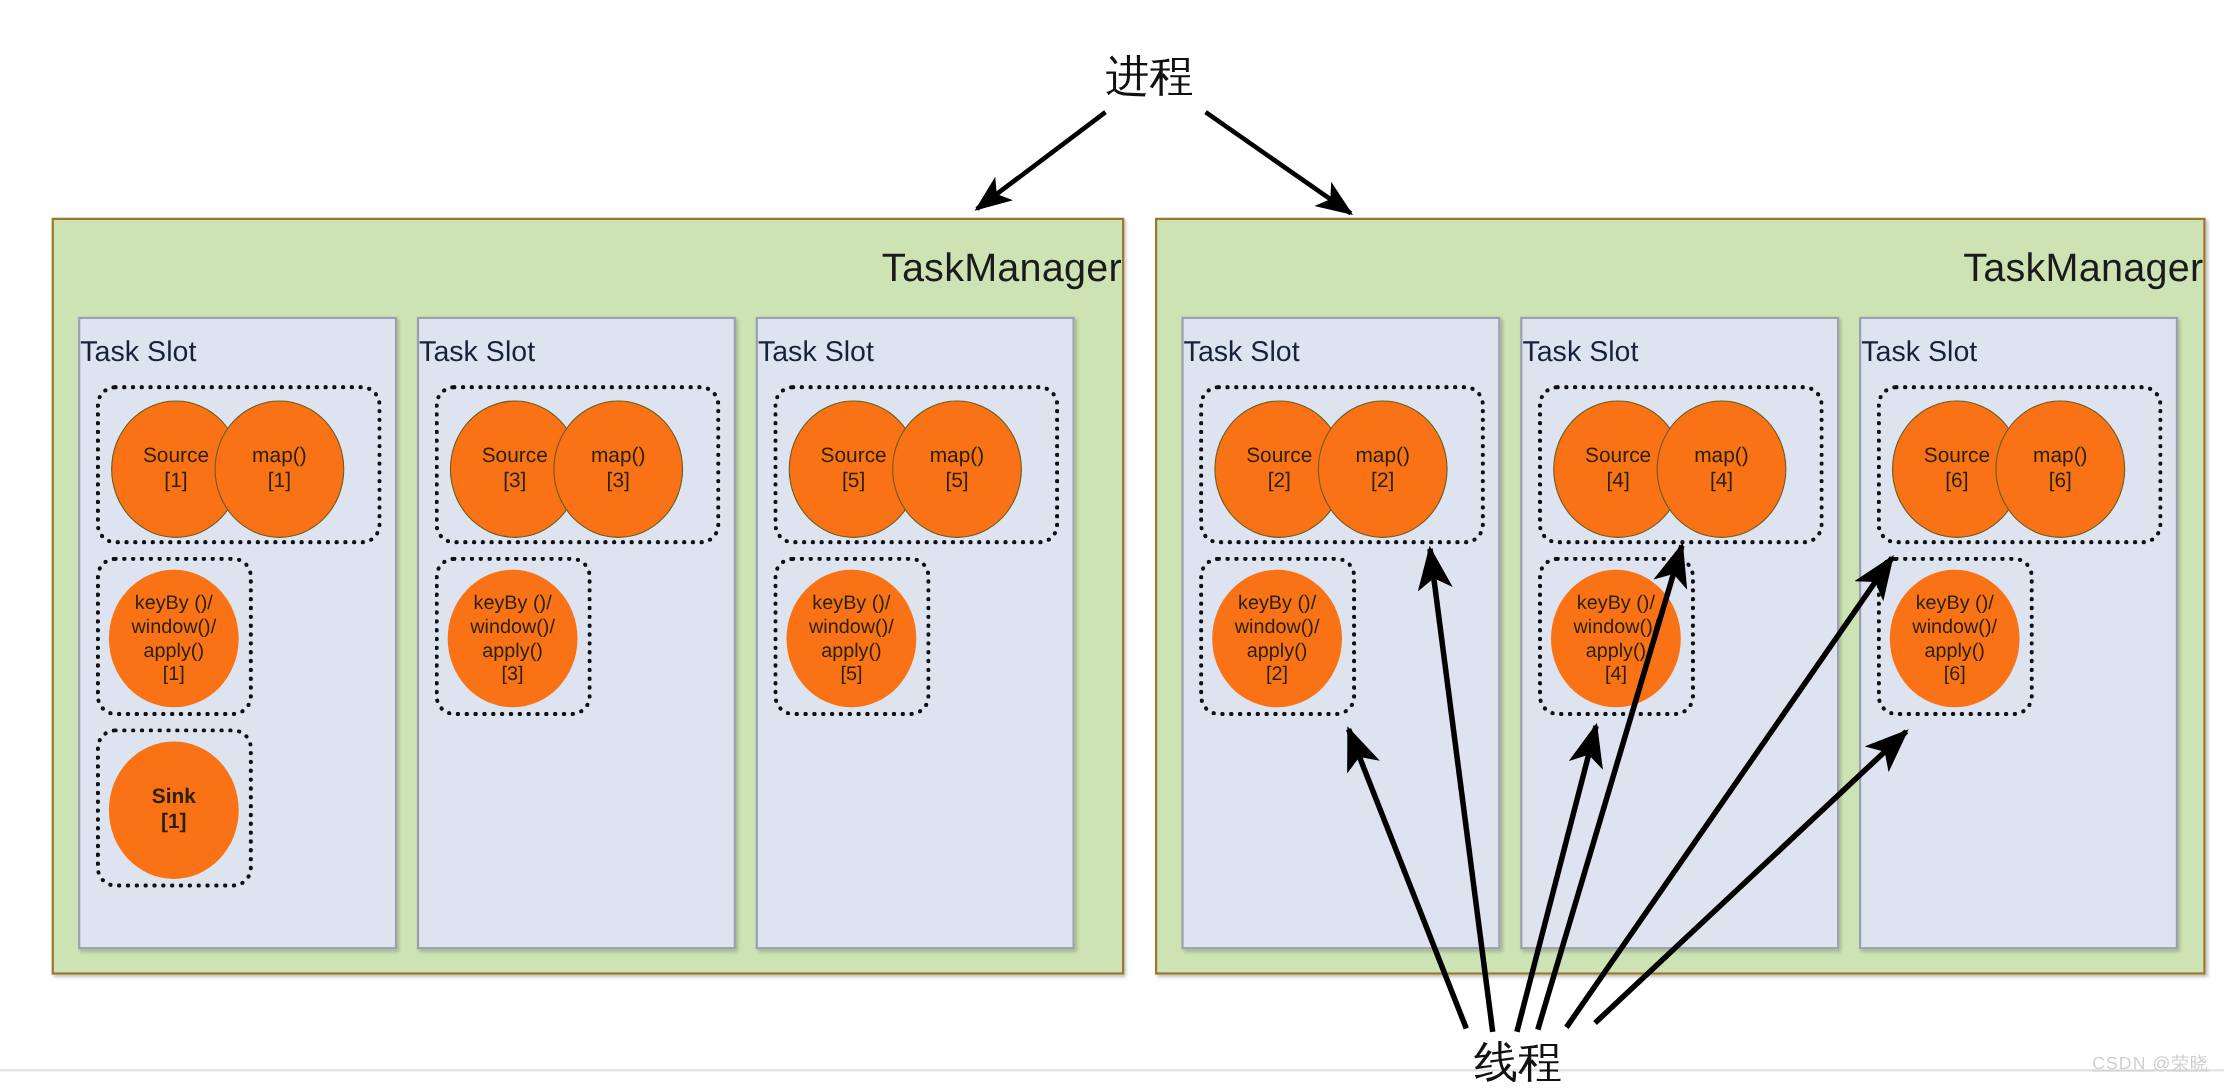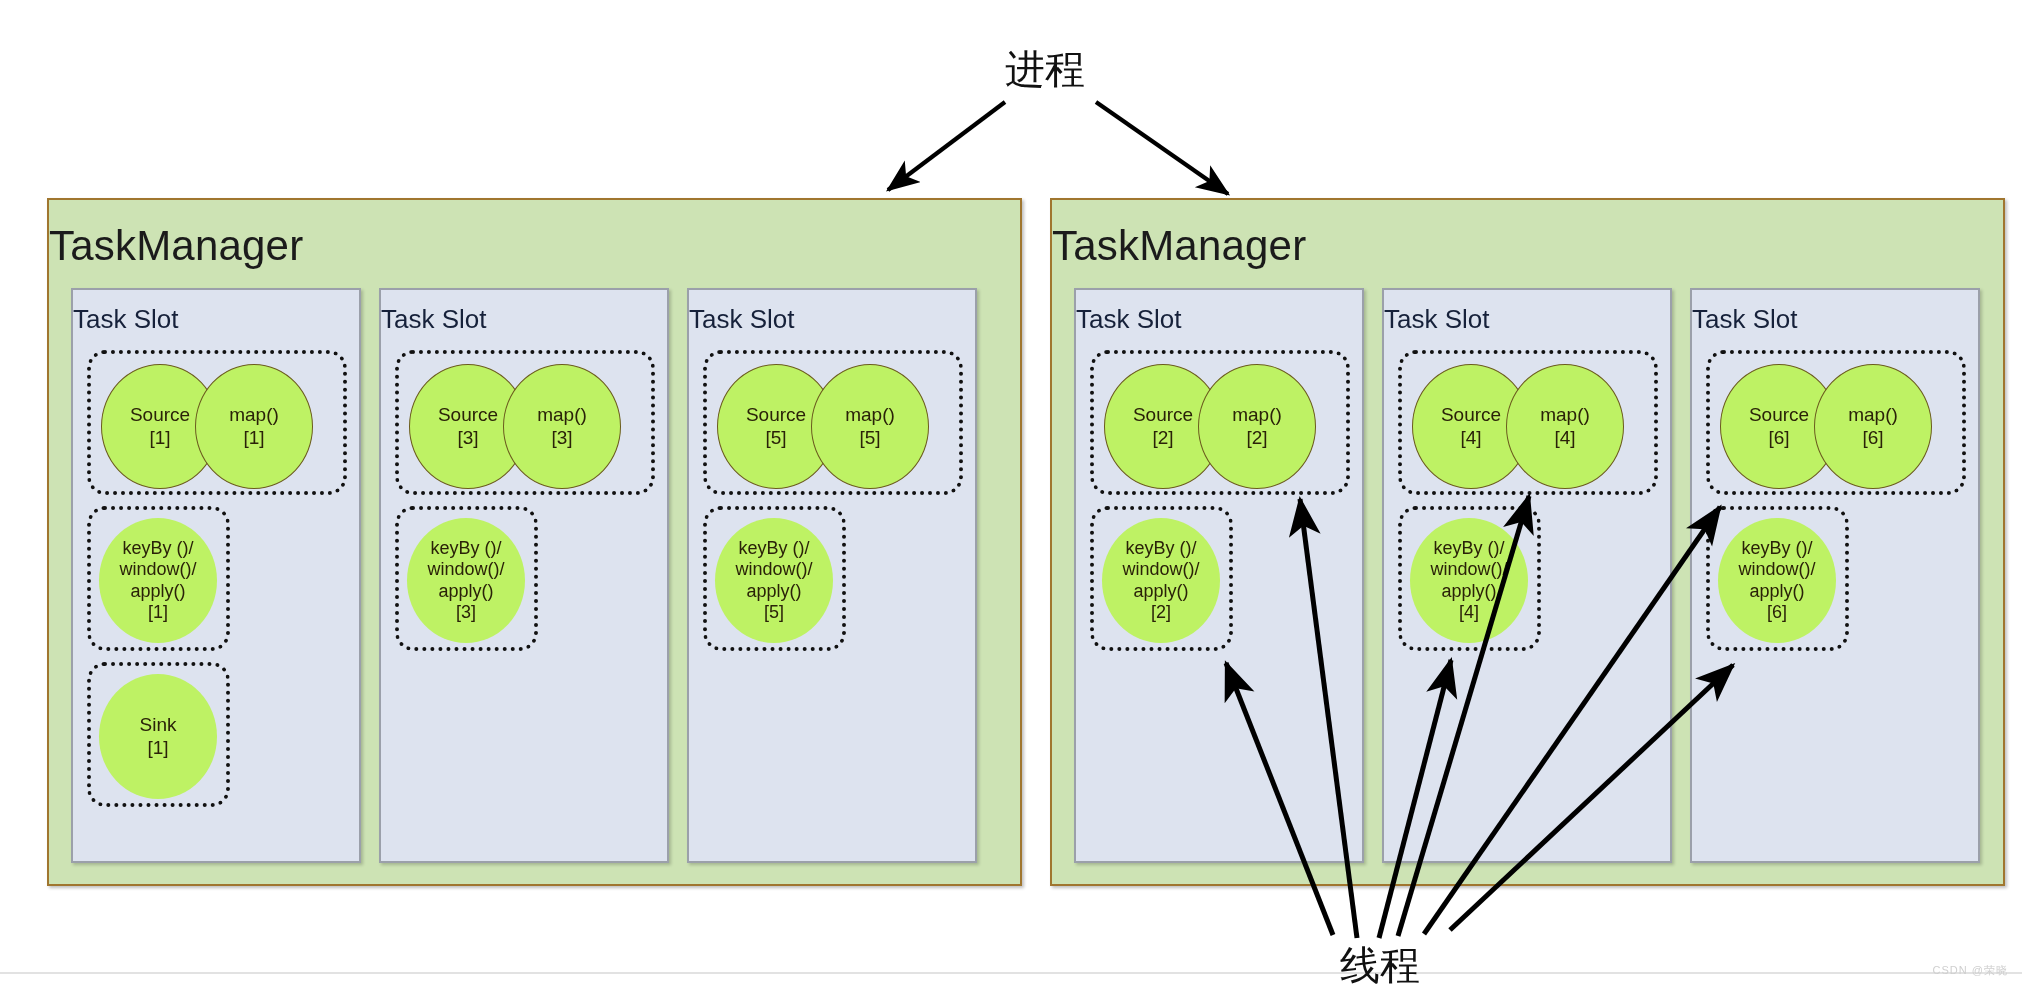--- a/index.html
+++ b/index.html
@@ -19,22 +19,22 @@
   .taskmanager{
     position:absolute;
     background:#cde3b4;
     border:2px solid #a0762f;
     box-sizing:border-box;
     box-shadow:2px 2px 3px rgba(0,0,0,.25);
     z-index:10;
   }
   .tm-title{
     position:absolute;left:0;right:0;top:22px;
-    text-align:left;
-    font-size:42px;
+    text-align:right;
+    font-size:36px;
     color:#1b1b1b;
     letter-spacing:.2px;
   }
 
   
   .slot{
     position:absolute;
     background:#dde3ef;
     border:2px solid #9ba0aa;
     box-sizing:border-box;
@@ -51,21 +51,21 @@
     position:absolute;
     border:4px dotted #111111;
     border-radius:18px;
     box-sizing:border-box;
     background:transparent;
   }
 
   
   .op{
     position:absolute;
-    background:#bef264;
+    background:#f97316;
     border:1.5px solid #6b5b1e;
     border-radius:50%;
     box-sizing:border-box;
     display:flex;
     align-items:center;
     justify-content:center;
     text-align:center;
     color:#2a2208;
     line-height:1.18;
     font-size:19px;
@@ -78,24 +78,25 @@
     position:absolute;
     font-size:40px;
     color:#111;
     font-family:"DejaVu Sans","Liberation Sans",sans-serif;
     white-space:nowrap;
     z-index:50;
   }
   .watermark{
     position:absolute;
     right:14px;bottom:14px;
-    font-size:11px;
+    font-size:16px;
     color:#cfcfcf;
     letter-spacing:1px;
     z-index:60;
+    text-decoration:underline;
   }
   .bottom-rule{
     position:absolute;left:0;right:0;bottom:18px;height:2px;
     background:#e2e2e2;z-index:5;
   }
 </style>
 </head>
 <body>
 
 <div id="stage">
@@ -110,21 +111,21 @@
 [1]</div>
         <div class="op" style="left:104px;top:10px;width:118px;height:125px;">map()
 [1]</div>
       </div>
       <div class="taskgroup" style="left:14px;top:216px;width:143px;height:145px;">
         <div class="op no-border" style="left:8px;top:8px;width:118px;height:125px;font-size:18px;">keyBy ()/
 window()/
 apply()
 [1]</div>
       </div>
-      <div class="taskgroup" style="left:14px;top:372px;width:143px;height:145px;">
+      <div class="taskgroup" style="left:14px;top:372px;width:143px;height:145px;font-weight:bold;">
         <div class="op no-border" style="left:8px;top:8px;width:118px;height:125px;">Sink
 [1]</div>
       </div>
     </div>
 
     <div class="slot" style="left:330px;top:88px;width:290px;height:575px;">
       <div class="slot-title">Task Slot</div>
       <div class="taskgroup" style="left:14px;top:60px;width:260px;height:145px;">
         <div class="op" style="left:10px;top:10px;width:118px;height:125px;">Source
 [3]</div>

